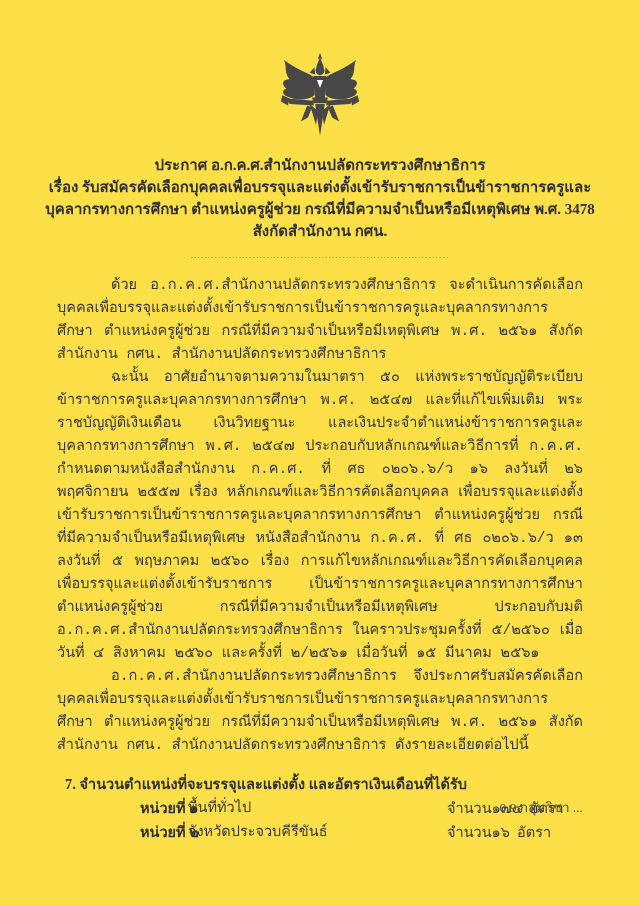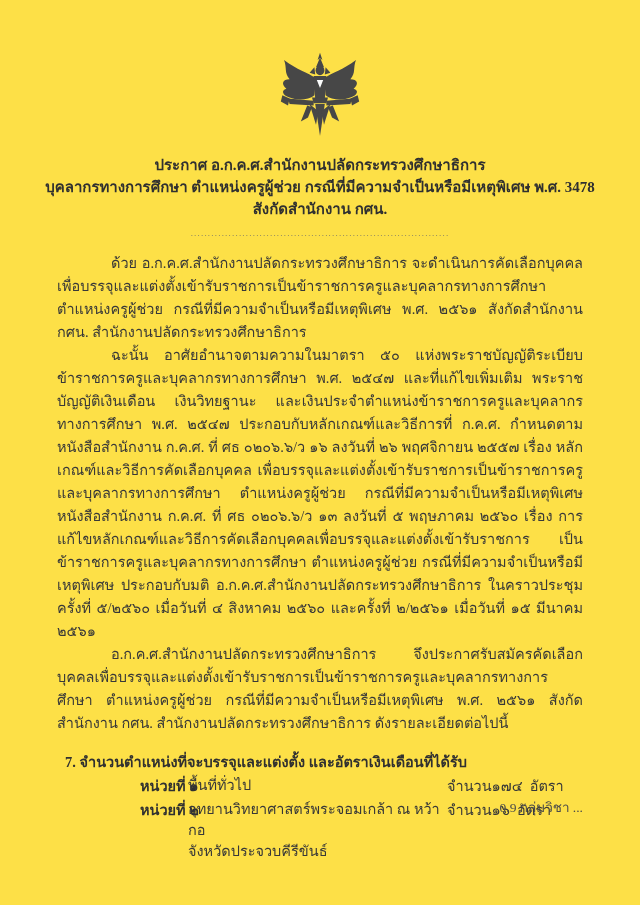--- a/index.html
+++ b/index.html
@@ -45,20 +45,21 @@
   }
   .bodytext{
     margin-top:12px;
     font-size:14.5px;
     line-height:23px;
     text-align:justify;
   }
   .bodytext p{
     margin:0;
     text-indent:54px;
+    font-family:Liberation Mono, monospace;
   }
   .section{
     margin-top:16px;
     font-size:14.5px;
     line-height:22px;
   }
   .sec-heading{
     margin-left:8px;
     font-weight:bold;
     color:#303030;
@@ -137,20 +138,21 @@
         <path d="M73 64 L65 90 L62 73 Z"></path>
 
         <path d="M44 66 L36 86 L45 81 L50 68 Z"></path>
         <path d="M76 66 L84 86 L75 81 L70 68 Z"></path>
       </g>
     </svg>
   </div>
 
   <div class="title-block">
     <div>ประกาศ อ.ก.ค.ศ.สำนักงานปลัดกระทรวงศึกษาธิการ</div>
+    <div>เรื่อง  รับสมัครคัดเลือกบุคคลเพื่อบรรจุและแต่งตั้งเข้ารับราชการเป็นข้าราชการครูและ</div>
     <div>บุคลากรทางการศึกษา  ตำแหน่งครูผู้ช่วย กรณีที่มีความจำเป็นหรือมีเหตุพิเศษ พ.ศ. 3478</div>
     <div>สังกัดสำนักงาน กศน.</div>
   </div>
 
   <div class="divider">...........................................................................</div>
 
   <div class="content">
     <div class="bodytext">
       <p>ด้วย อ.ก.ค.ศ.สำนักงานปลัดกระทรวงศึกษาธิการ จะดำเนินการคัดเลือกบุคคลเพื่อบรรจุและแต่งตั้งเข้ารับราชการเป็นข้าราชการครูและบุคลากรทางการศึกษา ตำแหน่งครูผู้ช่วย กรณีที่มีความจำเป็นหรือมีเหตุพิเศษ พ.ศ. ๒๕๖๑ สังกัดสำนักงาน กศน. สำนักงานปลัดกระทรวงศึกษาธิการ</p>
       <p>ฉะนั้น อาศัยอำนาจตามความในมาตรา ๕๐ แห่งพระราชบัญญัติระเบียบข้าราชการครูและบุคลากรทางการศึกษา พ.ศ. ๒๕๔๗ และที่แก้ไขเพิ่มเติม พระราชบัญญัติเงินเดือน เงินวิทยฐานะ และเงินประจำตำแหน่งข้าราชการครูและบุคลากรทางการศึกษา พ.ศ. ๒๕๔๗ ประกอบกับหลักเกณฑ์และวิธีการที่ ก.ค.ศ. กำหนดตามหนังสือสำนักงาน ก.ค.ศ. ที่ ศธ ๐๒๐๖.๖/ว ๑๖ ลงวันที่ ๒๖ พฤศจิกายน ๒๕๕๗ เรื่อง หลักเกณฑ์และวิธีการคัดเลือกบุคคล เพื่อบรรจุและแต่งตั้งเข้ารับราชการเป็นข้าราชการครูและบุคลากรทางการศึกษา ตำแหน่งครูผู้ช่วย กรณีที่มีความจำเป็นหรือมีเหตุพิเศษ หนังสือสำนักงาน ก.ค.ศ. ที่ ศธ ๐๒๐๖.๖/ว ๑๓ ลงวันที่ ๕ พฤษภาคม ๒๕๖๐ เรื่อง การแก้ไขหลักเกณฑ์และวิธีการคัดเลือกบุคคลเพื่อบรรจุและแต่งตั้งเข้ารับราชการ เป็นข้าราชการครูและบุคลากรทางการศึกษา ตำแหน่งครูผู้ช่วย กรณีที่มีความจำเป็นหรือมีเหตุพิเศษ ประกอบกับมติ อ.ก.ค.ศ.สำนักงานปลัดกระทรวงศึกษาธิการ ในคราวประชุมครั้งที่ ๕/๒๕๖๐ เมื่อวันที่ ๔ สิงหาคม ๒๕๖๐  และครั้งที่ ๒/๒๕๖๑ เมื่อวันที่ ๑๕ มีนาคม ๒๕๖๑</p>
@@ -168,21 +170,20 @@
         <div class="u-qty">
           <span class="q-word">จำนวน</span>
           <span class="q-val">๑๗๔</span>
           <span class="q-unit">อัตรา</span>
         </div>
       </div>
 
       <div class="unit-row">
         <div class="u-label">หน่วยที่ ๒</div>
         <div class="u-desc">
-          <div>อุทยานวิทยาศาสตร์พระจอมเกล้า ณ หว้ากอ</div>
           <div>จังหวัดประจวบคีรีขันธ์</div>
 
         </div>
         <div class="u-qty">
           <span class="q-word">จำนวน</span>
           <span class="q-val">๑๖</span>
           <span class="q-unit">อัตรา</span>
         </div>
       </div>
 

